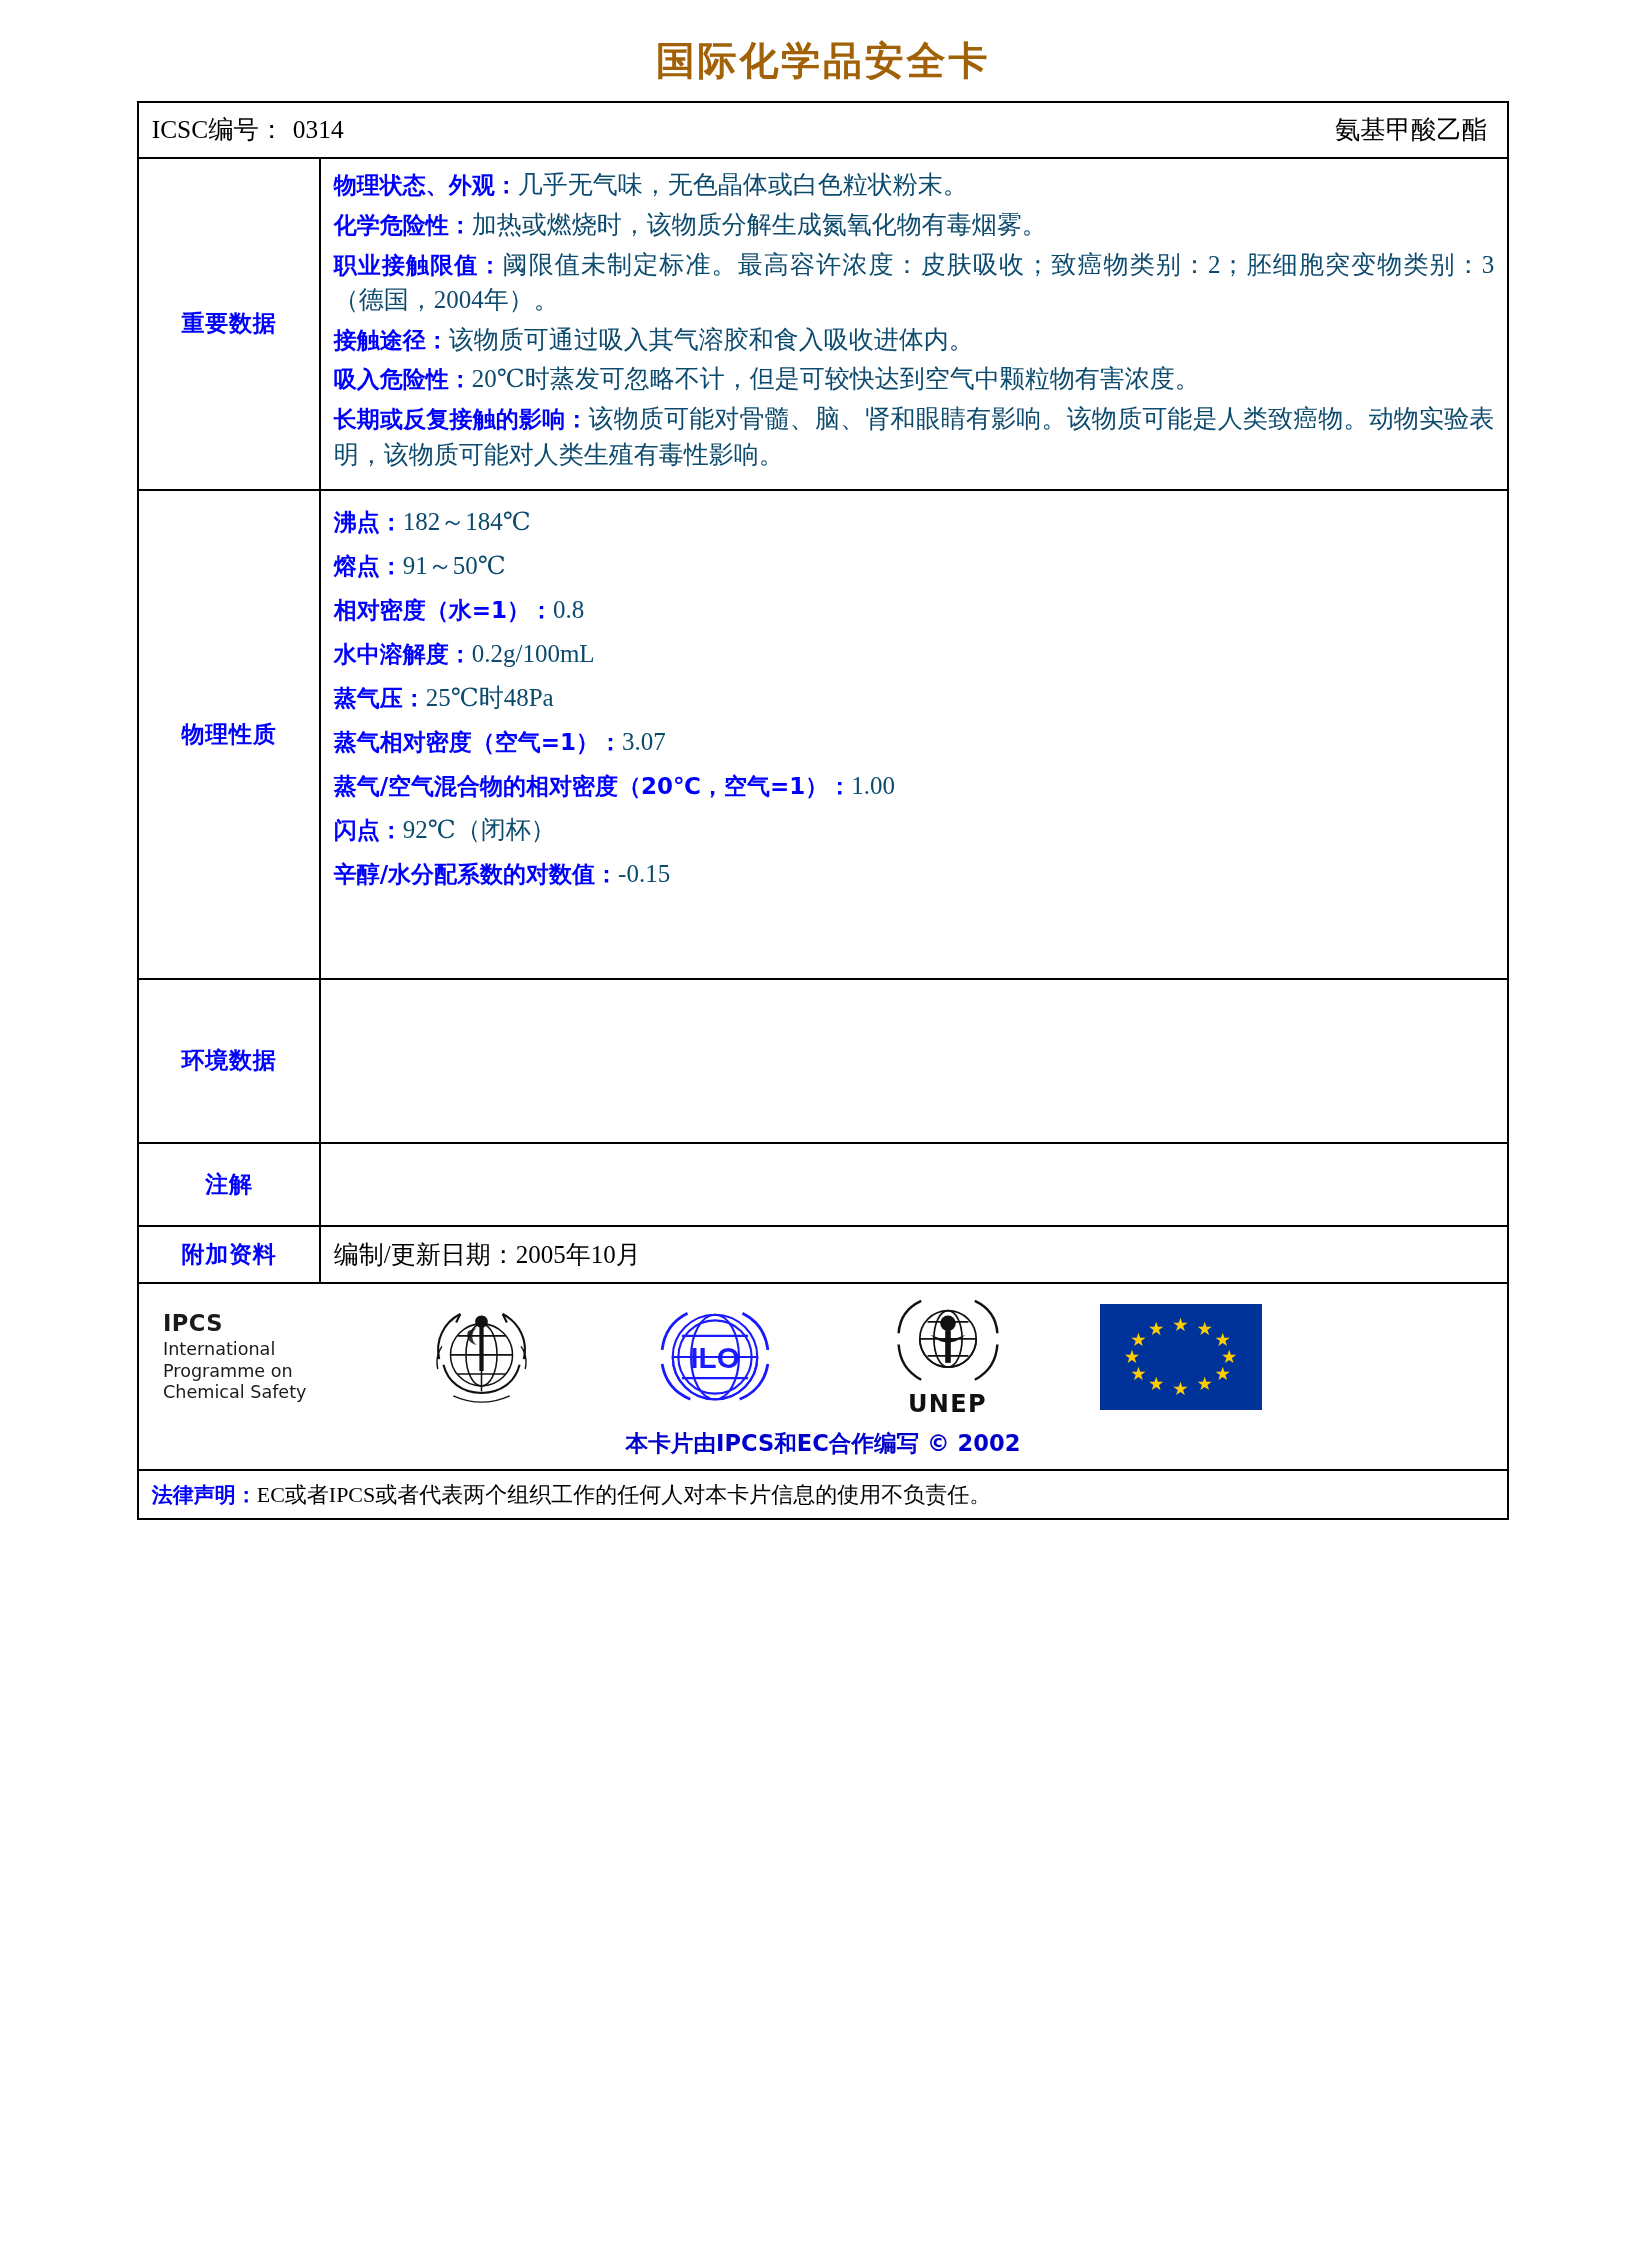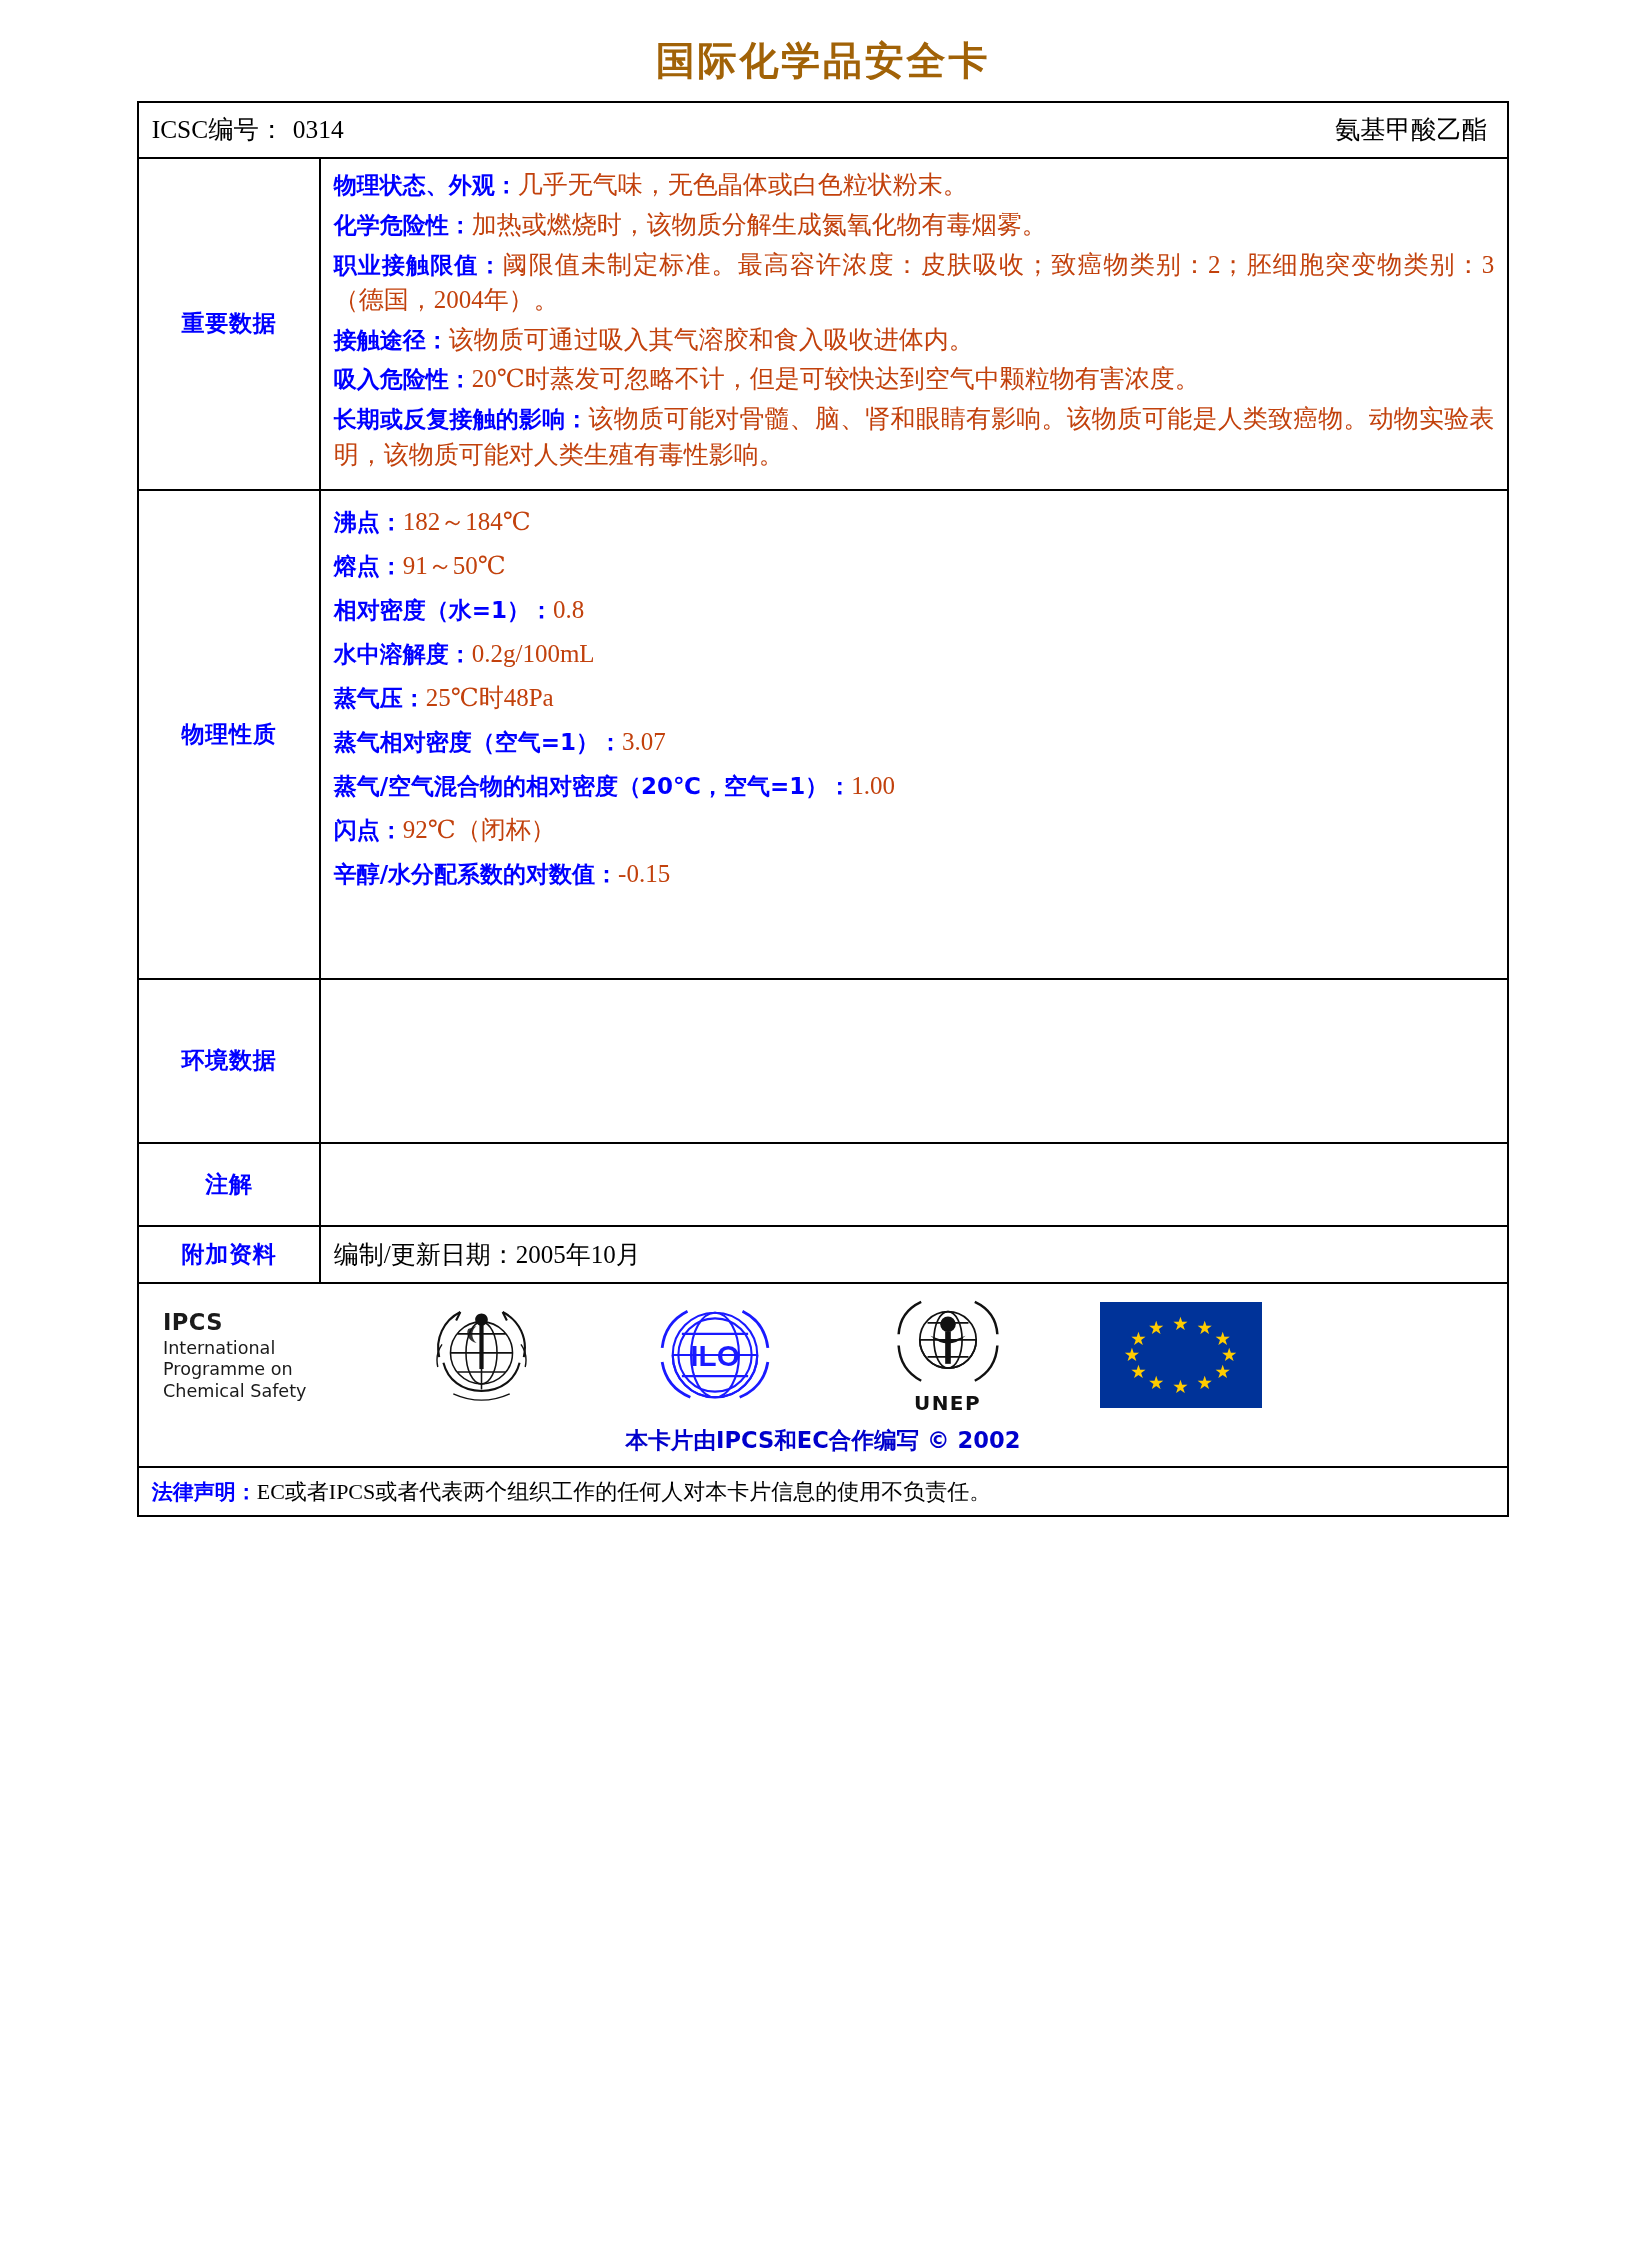--- a/index.html
+++ b/index.html
@@ -81,21 +81,21 @@
     white-space: nowrap;
     padding-right: 7px;
   }
   .key {
     color: #0000ff;
     font-family: "DejaVu Sans", "Liberation Sans", sans-serif;
     font-weight: bold;
     font-size: 23px;
   }
   .val {
-    color: #c2410c;
+    color: #0c4a6e;
     font-family: "Liberation Serif", "DejaVu Serif", serif;
     font-size: 25px;
   }
   .para {
     margin: 0 0 4.2px 0;
     text-align: justify;
   }
   .prop-line {
     margin: 0 0 8.5px 0;
   }
@@ -142,21 +142,21 @@
   .logo-box {
     width: 233px;
     display: flex;
     align-items: center;
     justify-content: center;
   }
   .logo-box.unep { flex-direction: column; }
   .unep-word {
     font-family: "DejaVu Sans", "Liberation Sans", sans-serif;
     font-weight: bold;
-    font-size: 20px;
+    font-size: 24px;
     letter-spacing: 1.4px;
     color: #111;
     margin-top: -4.2px;
   }
   .eu-flag {
     width: 162px;
     height: 106px;
     background: #003399;
     position: relative;
   }

